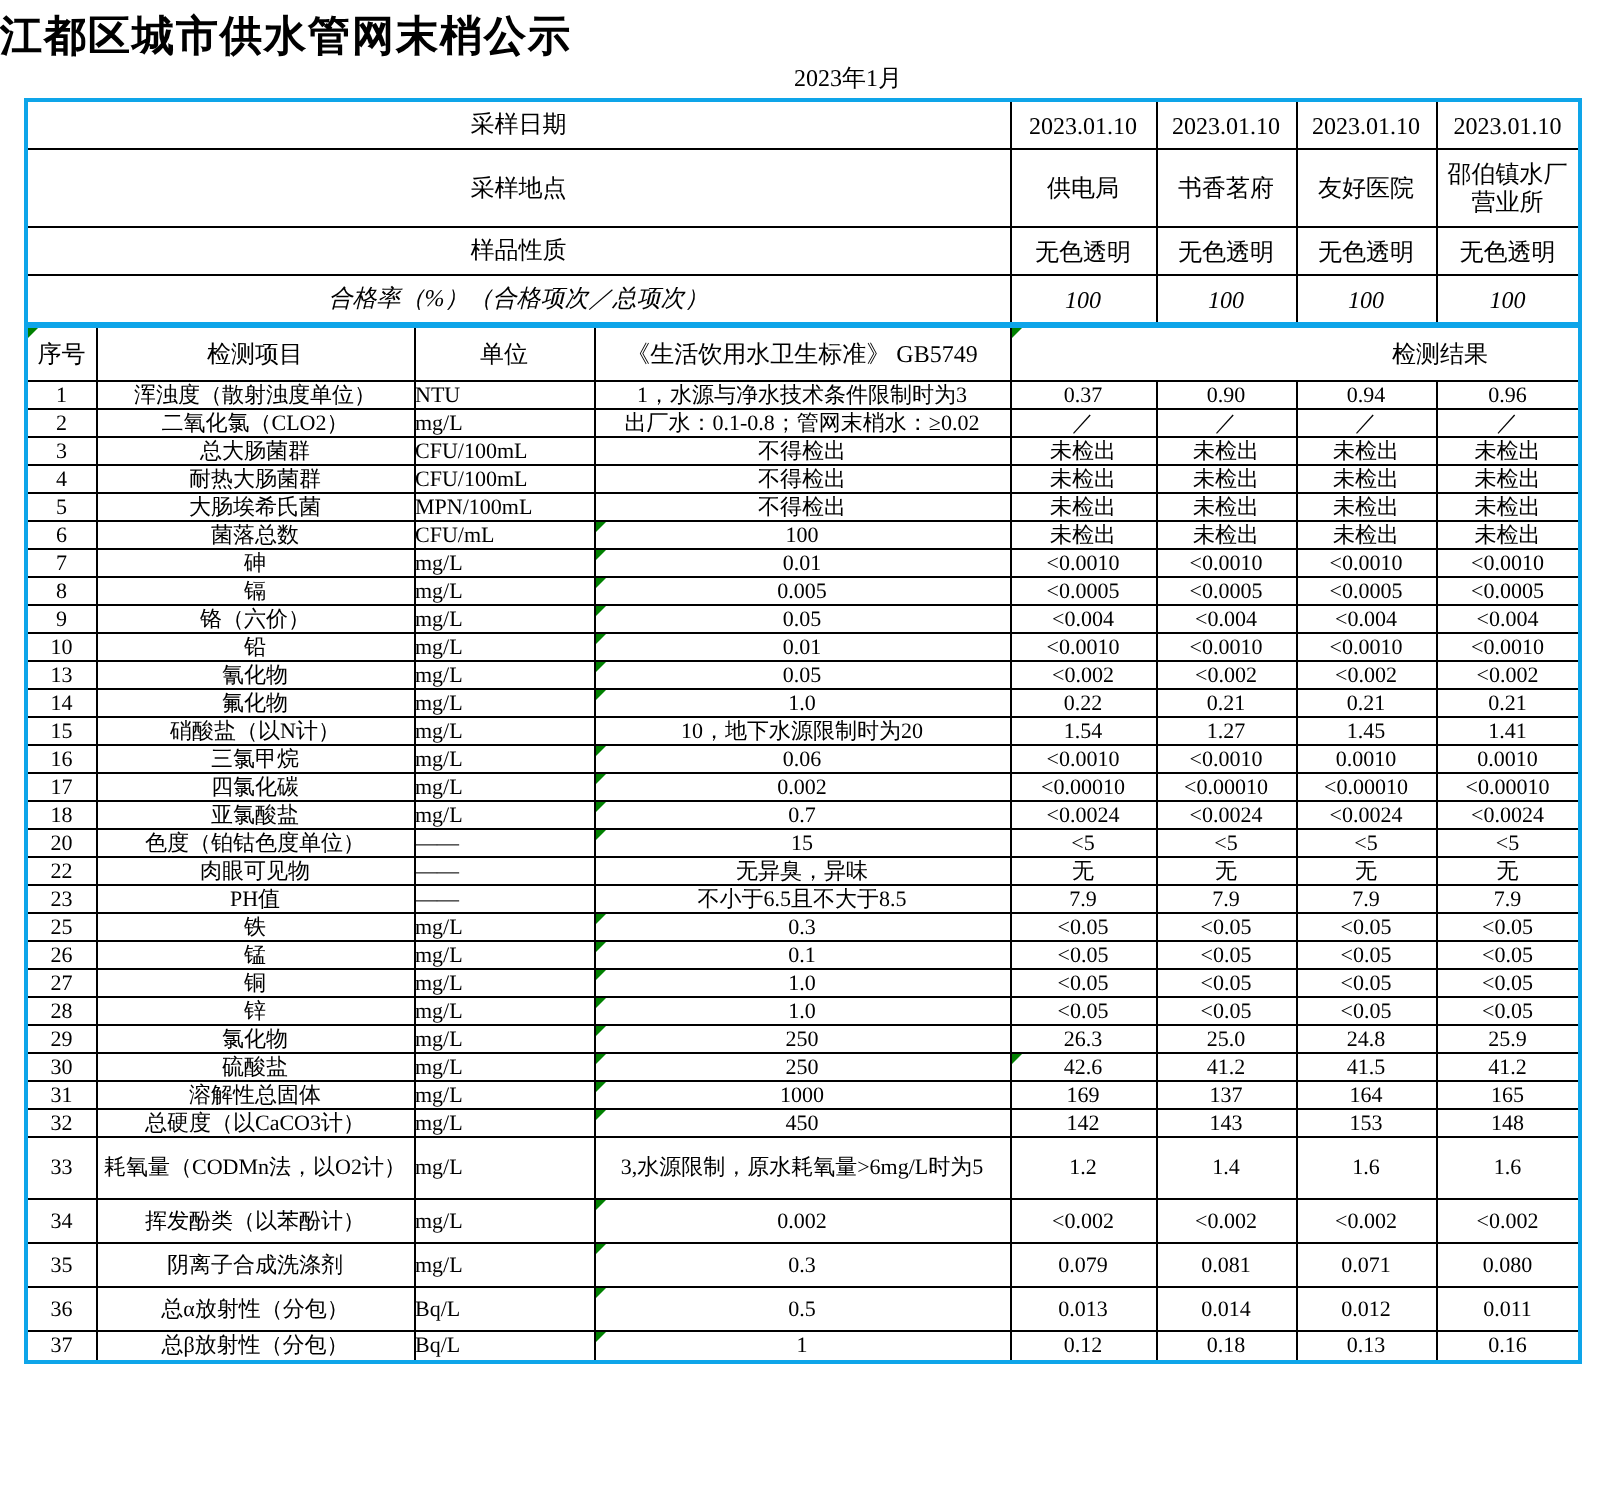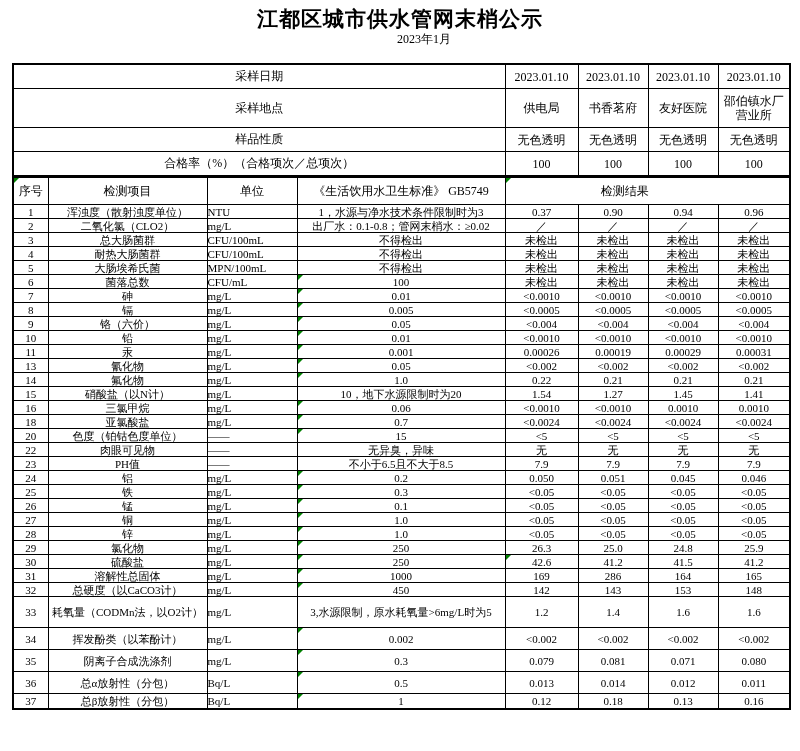--- a/index.html
+++ b/index.html
@@ -3,45 +3,45 @@
 <meta charset="utf-8">
 <style>
   html,body{margin:0;padding:0;}
   body{
     width:800px;height:751px;background:#ffffff;color:#000;
     font-family:"Liberation Serif","DejaVu Serif",serif;
     -webkit-font-smoothing:antialiased;
   }
   .sheet{position:relative;width:800px;height:751px;overflow:hidden;}
   .title{
-    margin-top:6px;text-align:center;
+    margin-top:6px;text-align:left;
     font-family:"Liberation Sans","DejaVu Sans",sans-serif;
     font-weight:bold;font-size:21px;line-height:26px;letter-spacing:1px;
   }
-  .subtitle{text-align:center;font-size:12px;line-height:15px;margin-bottom:16px;padding-left:48px;}
+  .subtitle{text-align:center;font-size:12px;line-height:15px;margin-bottom:2px;padding-left:48px;}
   table.tbl{
     border-collapse:collapse;table-layout:fixed;margin-left:12px;
-    border:2px solid #000000;
+    border:2px solid #0ea5e9;
   }
   table.tbl td, table.tbl th{
     border:1px solid #000;overflow:hidden;padding:0;
     font-weight:normal;vertical-align:middle;
   }
   table.main{margin-top:-1px;}
   
   .info td{font-size:12px;text-align:center;}
   .info .info-label{white-space:nowrap;}
   .info .info-val{white-space:normal;line-height:14px;padding:0 2px;text-align:center;}
   .info-r0 td{height:23px;}
   .info-r1 td{height:38px;}
   .info-r2 td{height:23px;}
-  .info-r3 td{height:23px;}
+  .info-r3 td{height:23px;font-style:italic;}
   
   .main th{height:26px;font-size:12px;text-align:center;white-space:nowrap;}
-  .main th.result-h{padding-right:45px;}
+  .main th.result-h{text-align:right;padding-right:45px;}
   .main td{font-size:11px;}
   .c-no{text-align:center;white-space:nowrap;}
   .c-item{text-align:center;padding:0 3px;white-space:normal;line-height:13px;}
   .c-unit{text-align:left;white-space:nowrap;}
   .c-std{text-align:center;white-space:nowrap;}
   .c-val{text-align:center;white-space:nowrap;}
   .h14 td{height:13px;line-height:12px;}
   .h32 td{height:30px;line-height:14px;}
   .h22 td{height:21px;line-height:14px;}
   .h15 td{height:14px;line-height:13px;}
@@ -214,30 +214,20 @@
           <td class="c-no">10</td>
           <td class="c-item">铅</td>
           <td class="c-unit">mg/L</td>
           <td class="c-std mark">0.01</td>
           <td class="c-val">&lt;0.0010</td>
           <td class="c-val">&lt;0.0010</td>
           <td class="c-val">&lt;0.0010</td>
           <td class="c-val">&lt;0.0010</td>
         </tr>
         <tr class="h14">
-          <td class="c-no">11</td>
-          <td class="c-item">汞</td>
-          <td class="c-unit">mg/L</td>
-          <td class="c-std mark">0.001</td>
-          <td class="c-val">0.00026</td>
-          <td class="c-val">0.00019</td>
-          <td class="c-val">0.00029</td>
-          <td class="c-val">0.00031</td>
-        </tr>
-        <tr class="h14">
           <td class="c-no">13</td>
           <td class="c-item">氰化物</td>
           <td class="c-unit">mg/L</td>
           <td class="c-std mark">0.05</td>
           <td class="c-val">&lt;0.002</td>
           <td class="c-val">&lt;0.002</td>
           <td class="c-val">&lt;0.002</td>
           <td class="c-val">&lt;0.002</td>
         </tr>
         <tr class="h14">
@@ -262,20 +252,30 @@
         </tr>
         <tr class="h14">
           <td class="c-no">16</td>
           <td class="c-item">三氯甲烷</td>
           <td class="c-unit">mg/L</td>
           <td class="c-std mark">0.06</td>
           <td class="c-val">&lt;0.0010</td>
           <td class="c-val">&lt;0.0010</td>
           <td class="c-val">0.0010</td>
           <td class="c-val">0.0010</td>
+        </tr>
+        <tr class="h14">
+          <td class="c-no">17</td>
+          <td class="c-item">四氯化碳</td>
+          <td class="c-unit">mg/L</td>
+          <td class="c-std mark">0.002</td>
+          <td class="c-val">&lt;0.00010</td>
+          <td class="c-val">&lt;0.00010</td>
+          <td class="c-val">&lt;0.00010</td>
+          <td class="c-val">&lt;0.00010</td>
         </tr>
         <tr class="h14">
           <td class="c-no">18</td>
           <td class="c-item">亚氯酸盐</td>
           <td class="c-unit">mg/L</td>
           <td class="c-std mark">0.7</td>
           <td class="c-val">&lt;0.0024</td>
           <td class="c-val">&lt;0.0024</td>
           <td class="c-val">&lt;0.0024</td>
           <td class="c-val">&lt;0.0024</td>
@@ -304,30 +304,20 @@
           <td class="c-no">23</td>
           <td class="c-item">PH值</td>
           <td class="c-unit">——</td>
           <td class="c-std">不小于6.5且不大于8.5</td>
           <td class="c-val">7.9</td>
           <td class="c-val">7.9</td>
           <td class="c-val">7.9</td>
           <td class="c-val">7.9</td>
         </tr>
         <tr class="h14">
-          <td class="c-no">24</td>
-          <td class="c-item">铝</td>
-          <td class="c-unit">mg/L</td>
-          <td class="c-std mark">0.2</td>
-          <td class="c-val">0.050</td>
-          <td class="c-val">0.051</td>
-          <td class="c-val">0.045</td>
-          <td class="c-val">0.046</td>
-        </tr>
-        <tr class="h14">
           <td class="c-no">25</td>
           <td class="c-item">铁</td>
           <td class="c-unit">mg/L</td>
           <td class="c-std mark">0.3</td>
           <td class="c-val">&lt;0.05</td>
           <td class="c-val">&lt;0.05</td>
           <td class="c-val">&lt;0.05</td>
           <td class="c-val">&lt;0.05</td>
         </tr>
         <tr class="h14">
@@ -379,21 +369,21 @@
           <td class="c-val">41.2</td>
           <td class="c-val">41.5</td>
           <td class="c-val">41.2</td>
         </tr>
         <tr class="h14">
           <td class="c-no">31</td>
           <td class="c-item">溶解性总固体</td>
           <td class="c-unit">mg/L</td>
           <td class="c-std mark">1000</td>
           <td class="c-val">169</td>
-          <td class="c-val">286</td>
+          <td class="c-val">137</td>
           <td class="c-val">164</td>
           <td class="c-val">165</td>
         </tr>
         <tr class="h14">
           <td class="c-no">32</td>
           <td class="c-item">总硬度（以CaCO3计）</td>
           <td class="c-unit">mg/L</td>
           <td class="c-std mark">450</td>
           <td class="c-val">142</td>
           <td class="c-val">143</td>

